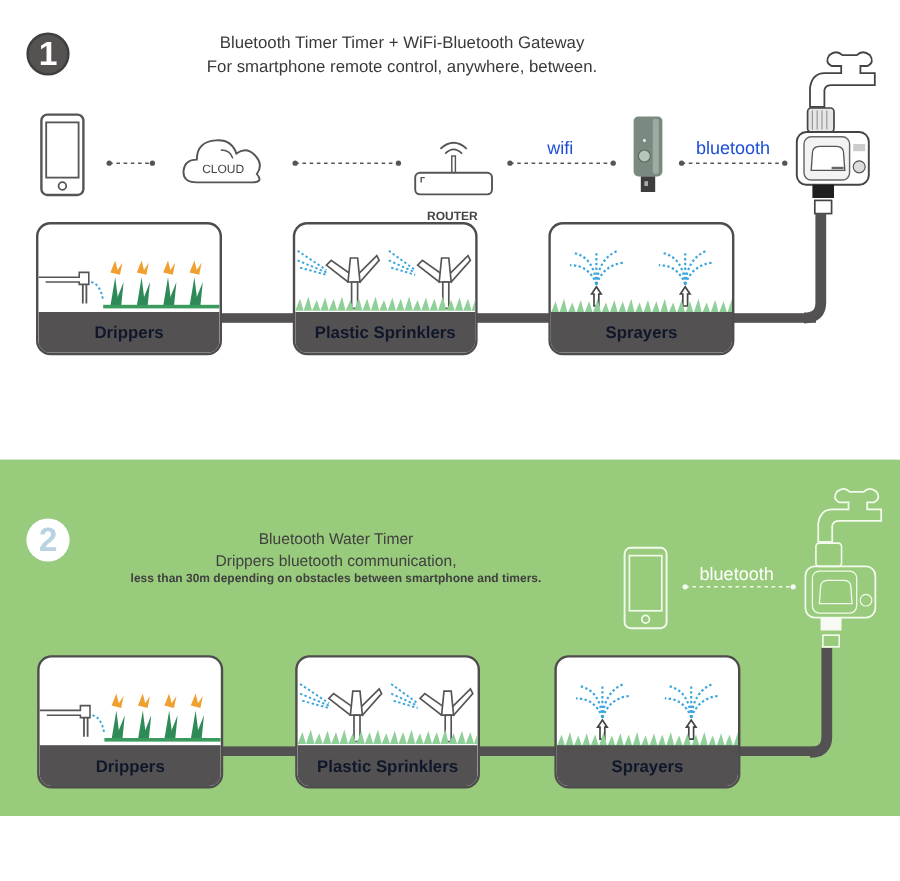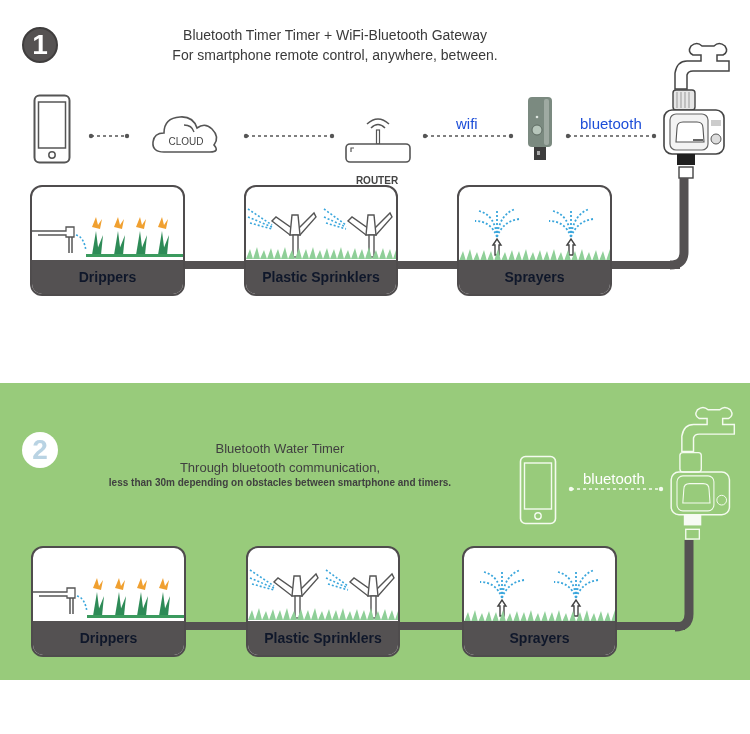--- a/index.html
+++ b/index.html
@@ -177,21 +177,21 @@
     </g>
     <path d="M0 74 l4 -10 l3 10 l4 -12 l3 12 l4 -9 l3 9 l4 -11 l3 11 l4 -10 l3 10 l4 -12 l3 12 l4 -9 l3 9 l4 -11 l3 11 l4 -10 l3 10 l4 -12 l3 12 l4 -9 l3 9 l4 -11 l3 11 l4 -10 l3 10 l4 -12 l3 12 l4 -9 l3 9 l4 -11 l3 11 l4 -10 l3 10 l4 -12 l3 12 l4 -9 l3 9 l4 -11 l3 11 l4 -10 l3 10 l4 -12 l3 12 z" fill="#8fcf98"></path>
   </svg>
   <div class="base"></div>
   <div class="cap">Sprayers</div>
 </div>
 
 <div class="green-panel"></div>
 <div class="badge badge2">2</div>
 <div class="abs title2" style="top:441px;font-size:13px;">Bluetooth Water Timer</div>
-<div class="abs title2" style="top:460px;font-size:13px;">Through bluetooth communication,</div>
+<div class="abs title2" style="top:460px;font-size:13px;">Drippers bluetooth communication,</div>
 <div class="abs title2" style="top:477px;font-size:10px;font-weight:bold;">less than 30m depending on obstacles between smartphone and timers.</div>
 
 <svg style="left:519px;top:455px;" width="38" height="70" viewBox="0 0 38 70">
   <rect x="1.5" y="1.5" width="35" height="67" rx="5" fill="none" stroke="#f4fbef" stroke-width="1.6"></rect>
   <rect x="5.5" y="8" width="27" height="46" fill="none" stroke="#f4fbef" stroke-width="1.4"></rect>
   <circle cx="19" cy="61" r="3.2" fill="none" stroke="#f4fbef" stroke-width="1.4"></circle>
 </svg>
 <svg style="left:568px;top:486px;" width="96" height="6">
     <line x1="3" y1="3" x2="93" y2="3" stroke="#f4fbef" stroke-width="1.3" stroke-dasharray="3 3"></line>
     <circle cx="3" cy="3" r="2.2" fill="#f4fbef"></circle>

